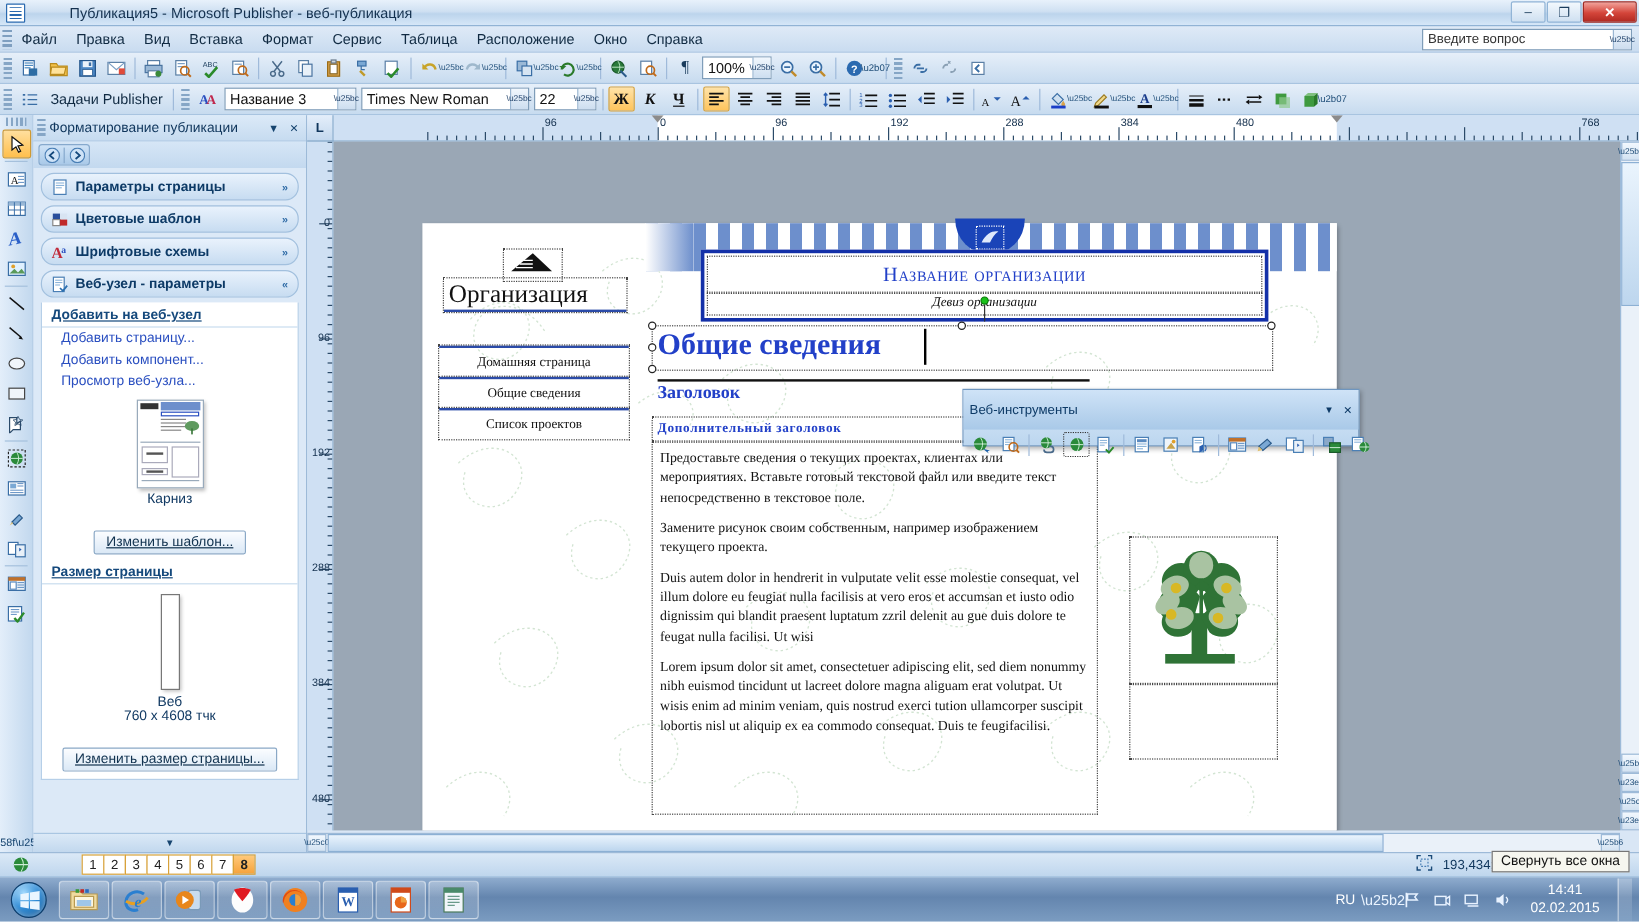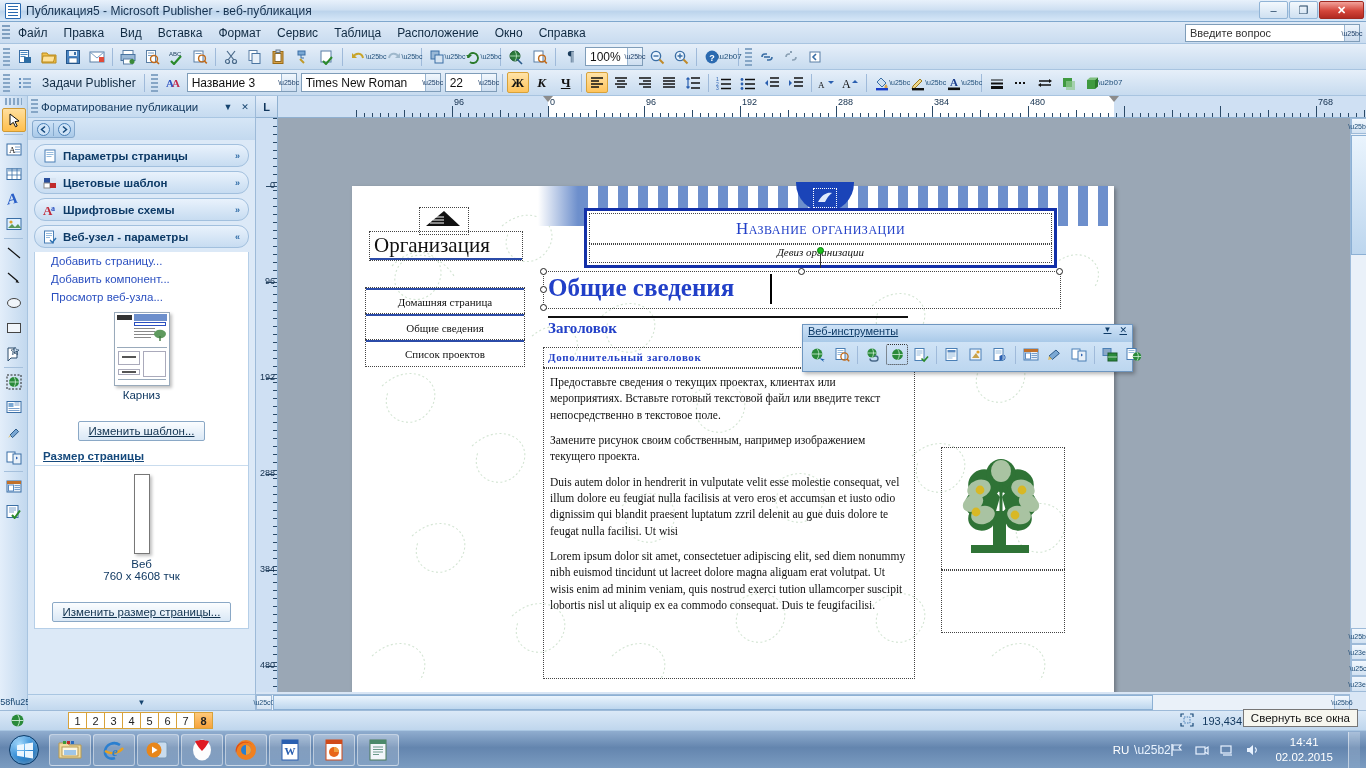--- a/index.html
+++ b/index.html
@@ -22,21 +22,21 @@
   }
   .tb-icon {
     width:16px; height:16px; margin-left:5px; margin-right:5px;
     background:#fff; border:1px solid #2b6ab0; border-radius:1px;
     position:relative; flex:0 0 auto;
   }
   .tb-icon:after{
     content:""; position:absolute; left:2px; top:2px; right:2px; bottom:2px;
     background: repeating-linear-gradient(180deg,#2b6ab0 0 1px, #fff 1px 3px);
   }
-  .tb-title { font-size:12px; color:#14314f; white-space:nowrap; }
+  .tb-title { font-size:12px; color:#14314f; white-space:nowrap;margin-left:32px; }
   .winbtns { position:absolute; right:2px; top:1px; display:flex; gap:1px; }
   .wb {
     width:29px; height:18px; border:1px solid #91b4d6; border-radius:2px;
     background: linear-gradient(180deg,#f3f8fd,#cfe0f1);
     display:flex; align-items:center; justify-content:center;
     font-size:11px; color:#1a3c5c;
   }
   .wb.close {
     width:45px;
     background: linear-gradient(180deg,#f2a39b,#d4453a 55%,#b12a22);
@@ -220,23 +220,23 @@
   .selbox{position:absolute; outline:1px dotted #444;}
   .handle{position:absolute;width:7px;height:7px;border:1px solid #222;background:#fff;
     border-radius:50%;}
   .handle.green{background:#19c119;border-color:#0a7a0a;}
   .caret{position:absolute; width:2px; background:#000;}
 
   
   .floatbar{position:absolute; left:802px; top:324px; width:331px; height:48px;
     background:linear-gradient(180deg,#dcebfa,#bcd6ef); border:1px solid #6e96c0;
     box-shadow:2px 2px 4px rgba(0,0,0,.3);}
-  .fb-title{height:17px; display:flex; 
+  .fb-title{height:33px; display:flex; align-items:center;
     background:linear-gradient(180deg,#cfe3f7,#a9c9e8); padding-left:5px;
-    font-size:11px; color:#0d3a66;text-decoration:underline;}
+    font-size:11px; color:#0d3a66;}
   .fb-btns{display:flex; align-items:center; padding:2px 3px;}
 
   
   .statusbar{position:absolute; left:0; bottom:38px; width:1366px; height:20px;
     background:linear-gradient(180deg,#dbe9f7,#bfd6ed); border-top:1px solid #9dbad8;
     display:flex; align-items:center;}
   .pagetabs{display:flex; margin-left:42px;}
   .ptab{width:19px; height:17px; border:1px solid #d8a23a; background:#fff;
     display:flex; align-items:center; justify-content:center; font-size:11px; color:#222;
     margin-right:-1px;}
@@ -857,20 +857,21 @@
               <rect x="1.5" y="1" width="9" height="12" fill="#fff" stroke="#4a7fb5"></rect>
               <path d="M3 3.5h6M3 5.5h6M3 7.5h4" stroke="#7aa8d4" stroke-width=".8"></path>
               <path d="M7 10l2.4 2.4L13 8" fill="none" stroke="#2a6fb0" stroke-width="1.4"></path>
             </svg>
         </span>
         <span>Веб-узел - параметры</span>
         <span class="achev">«</span>
       </div>
 
       <div class="accpanel">
+        <div class="sec-h">Добавить на веб-узел</div>
         <div class="lnk">Добавить страницу...</div>
         <div class="lnk">Добавить компонент...</div>
         <div class="lnk">Просмотр веб-узла...</div>
 
         <div class="tmpl-wrap">
           <div class="tmpl-thumb">
             <div style="position:absolute;left:2px;top:2px;width:15px;height:5px;background:#333"></div>
             <div style="position:absolute;left:19px;top:1px;right:2px;height:7px;background:#6d8fcc"></div>
             <div style="position:absolute;left:19px;top:9px;right:3px;height:4px;border:1px solid #2a4fc0"></div>
             <div style="position:absolute;left:19px;top:15px;right:14px;height:1px;background:#888"></div>

